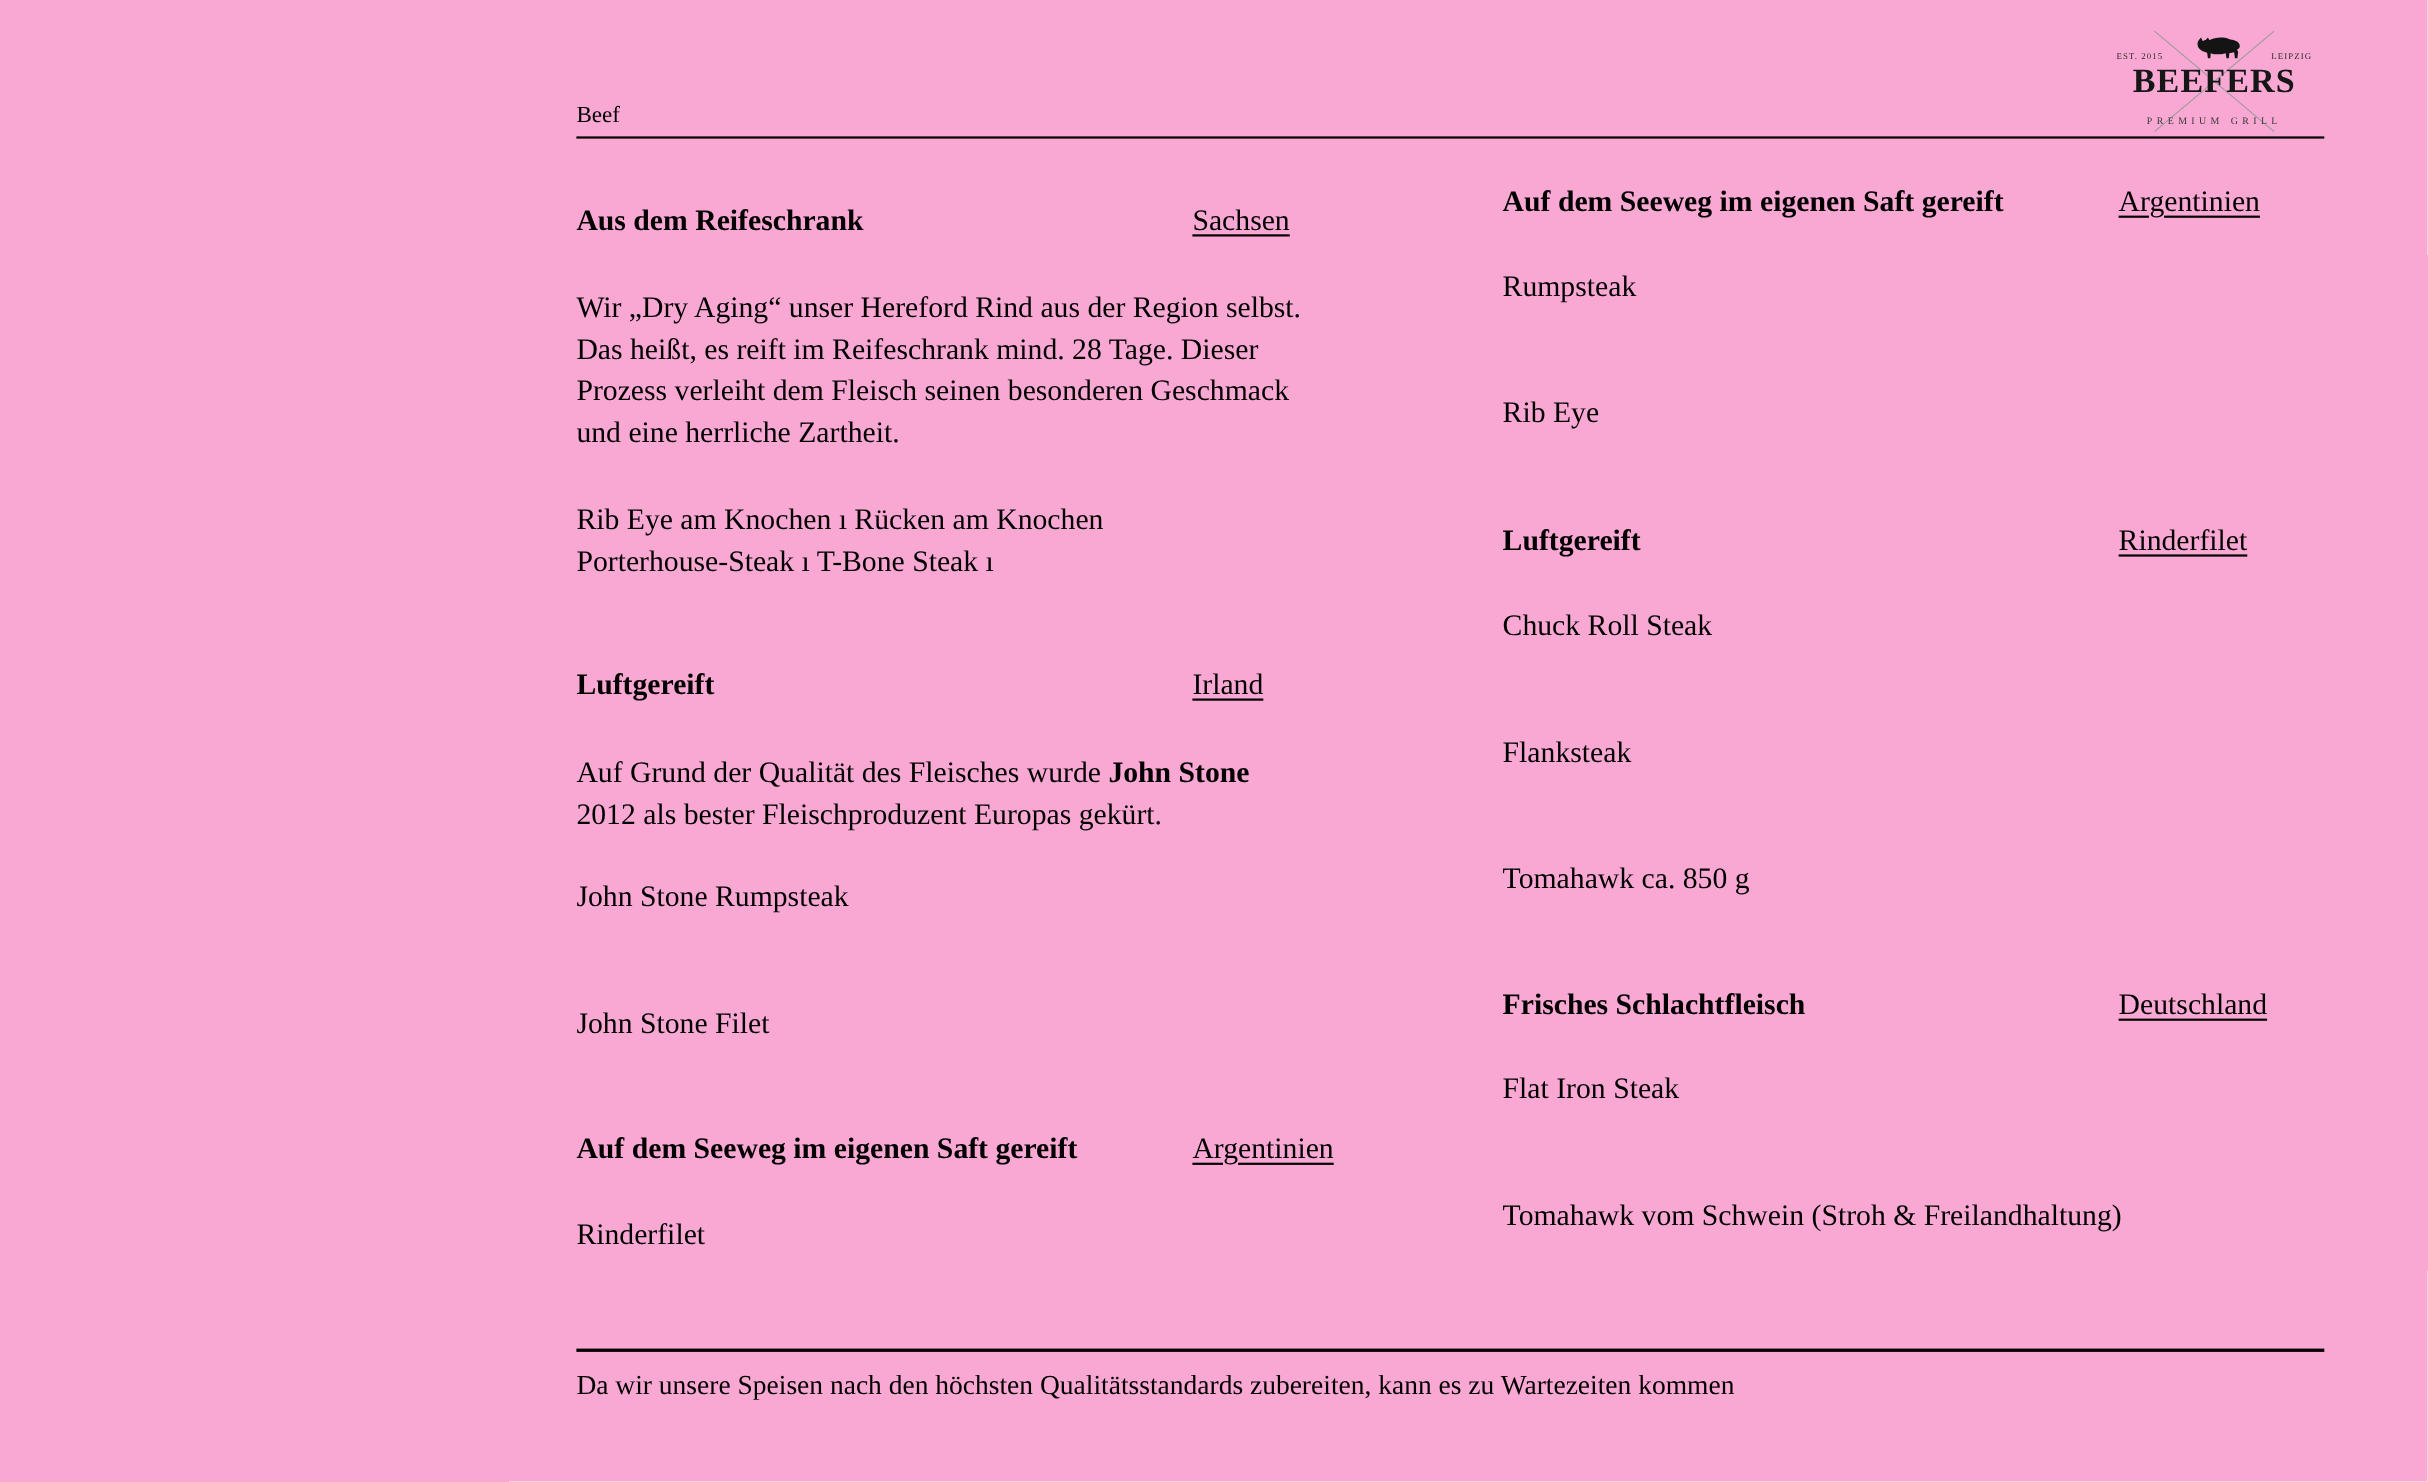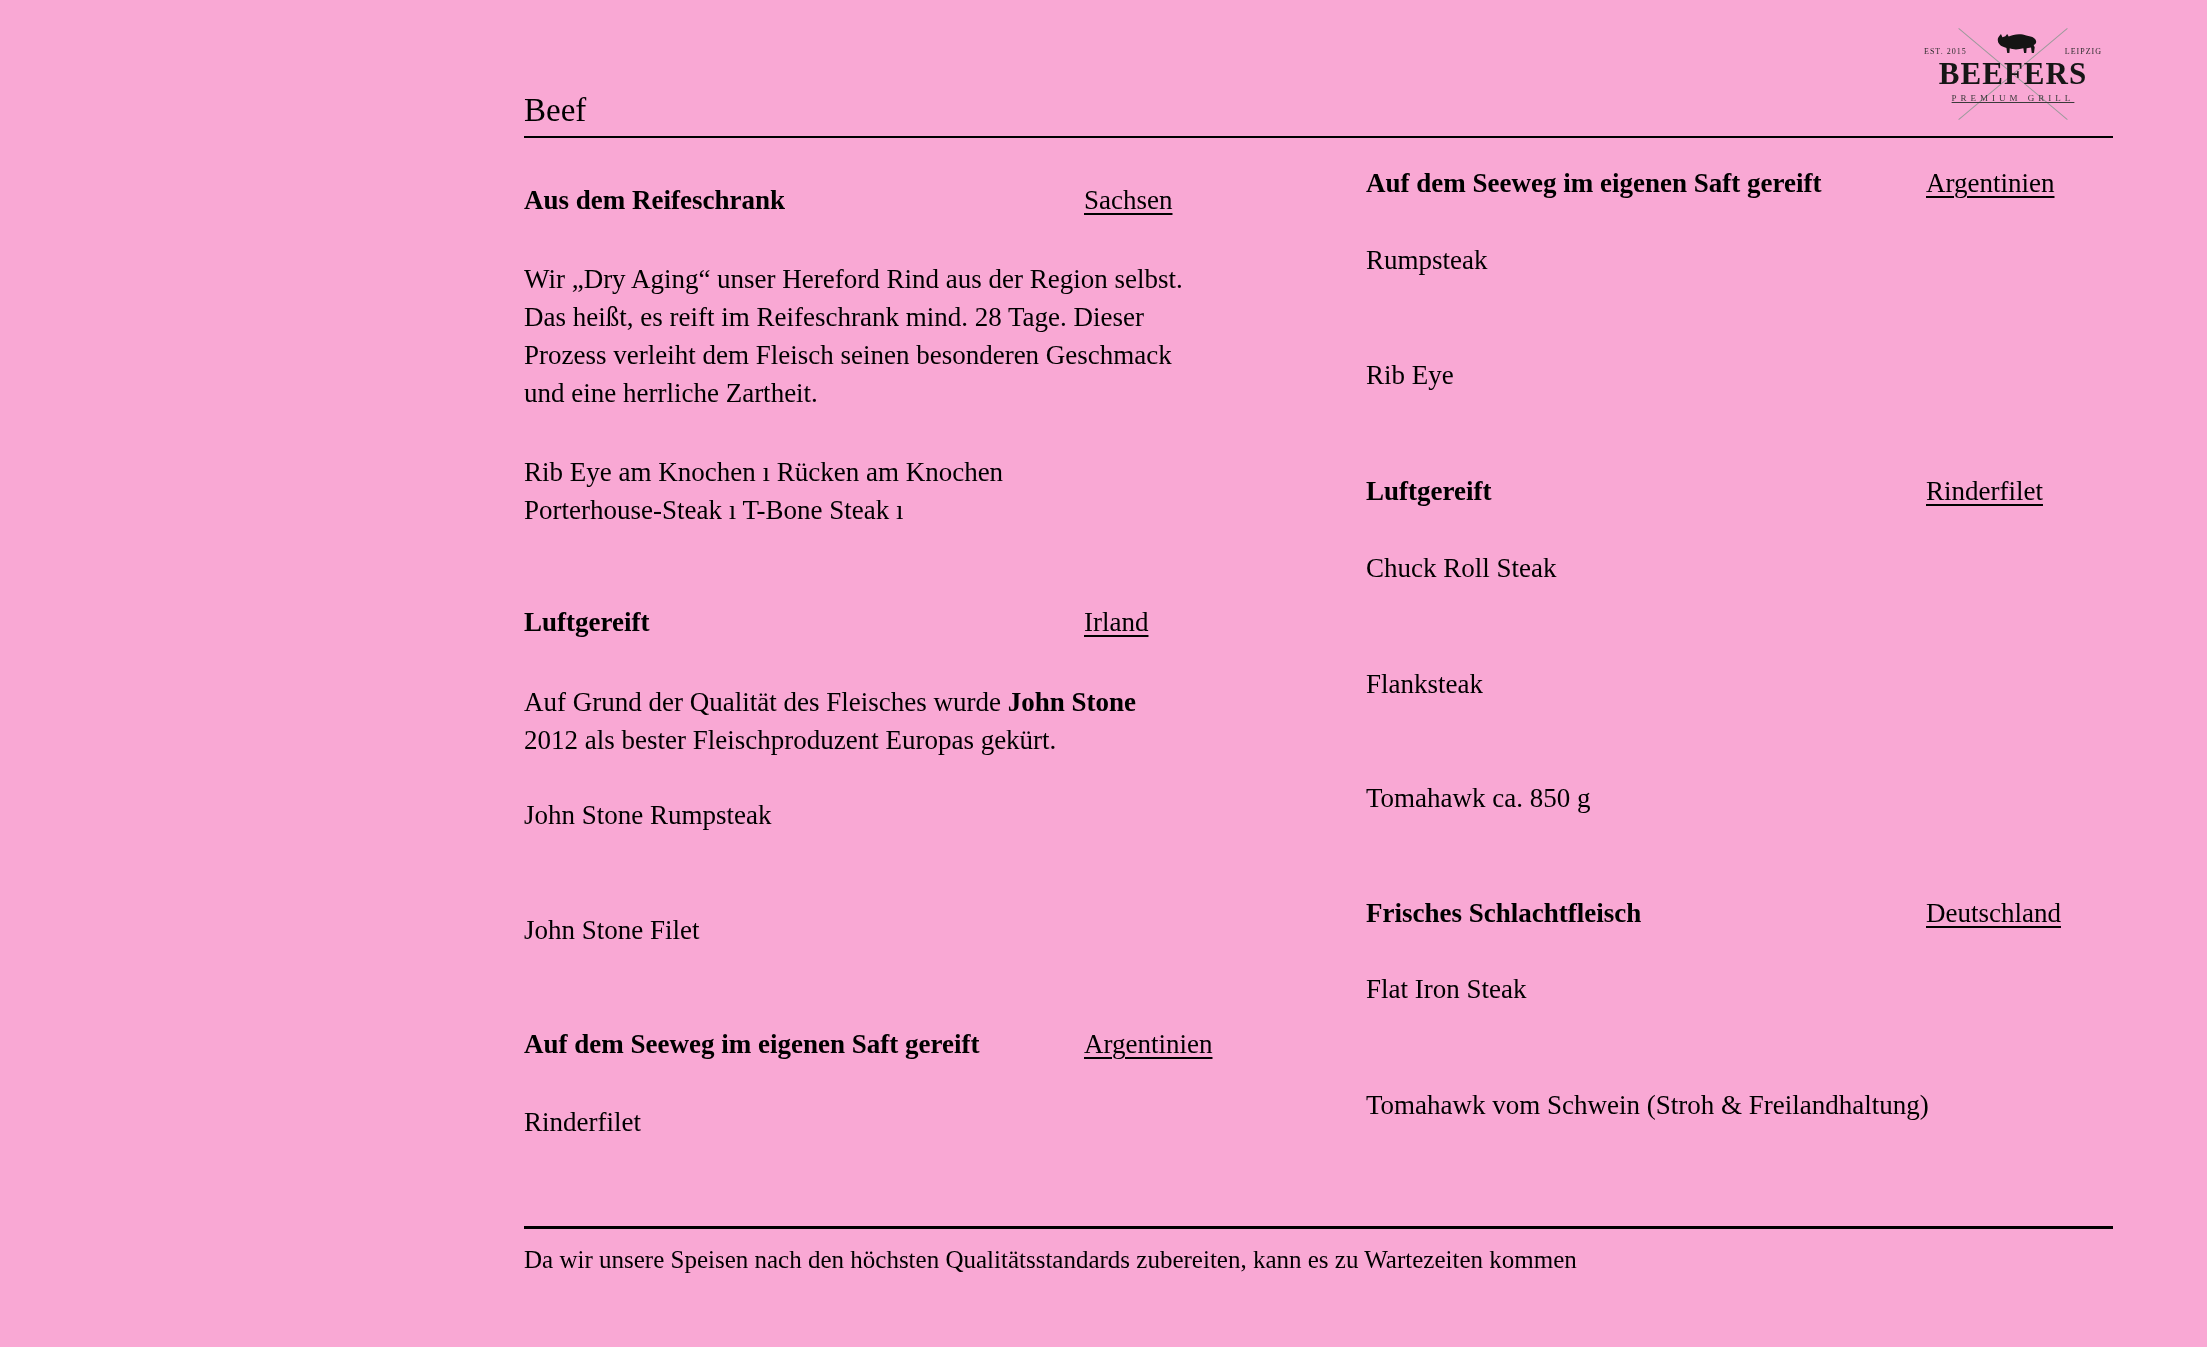--- a/index.html
+++ b/index.html
@@ -15,21 +15,21 @@
 
   
   .title-block {
     position: absolute;
     left: 524px;
     top: 92px;
     width: 1589px;
     border-bottom: 2px solid #000;
     padding-bottom: 7px;
   }
-  .title-block .title-text { font-size: 33px; }
+  .title-block .title-text { font-size: 21px; }
 
   
   .col { position: absolute; top: 0; height: 1347px; }
   .col-left  { left: 524px;  width: 760px; margin-top: 17px; }
   .col-right { left: 1366px; width: 780px; }
 
   .row { position: absolute; left: 0; font-size: 27px; white-space: nowrap; line-height: 34px; }
   .h-label { font-weight: bold; }
   .origin {
     position: absolute;
@@ -89,22 +89,21 @@
     font-weight: bold;
     letter-spacing: 1px;
     color: #161616;
     line-height: 32px;
   }
   .logo-sub {
     position: relative;
     font-size: 9px;
     letter-spacing: 4px;
     color: #3a3a3a;
-    margin-top: 3px;
-    text-decoration: underline;
+    margin-top: 15px;
   }
 </style>
 </head>
 <body>
 
 <div class="page">
 
   <div class="logo">
     <div class="logo-cross c1"></div>
     <div class="logo-cross c2"></div>

